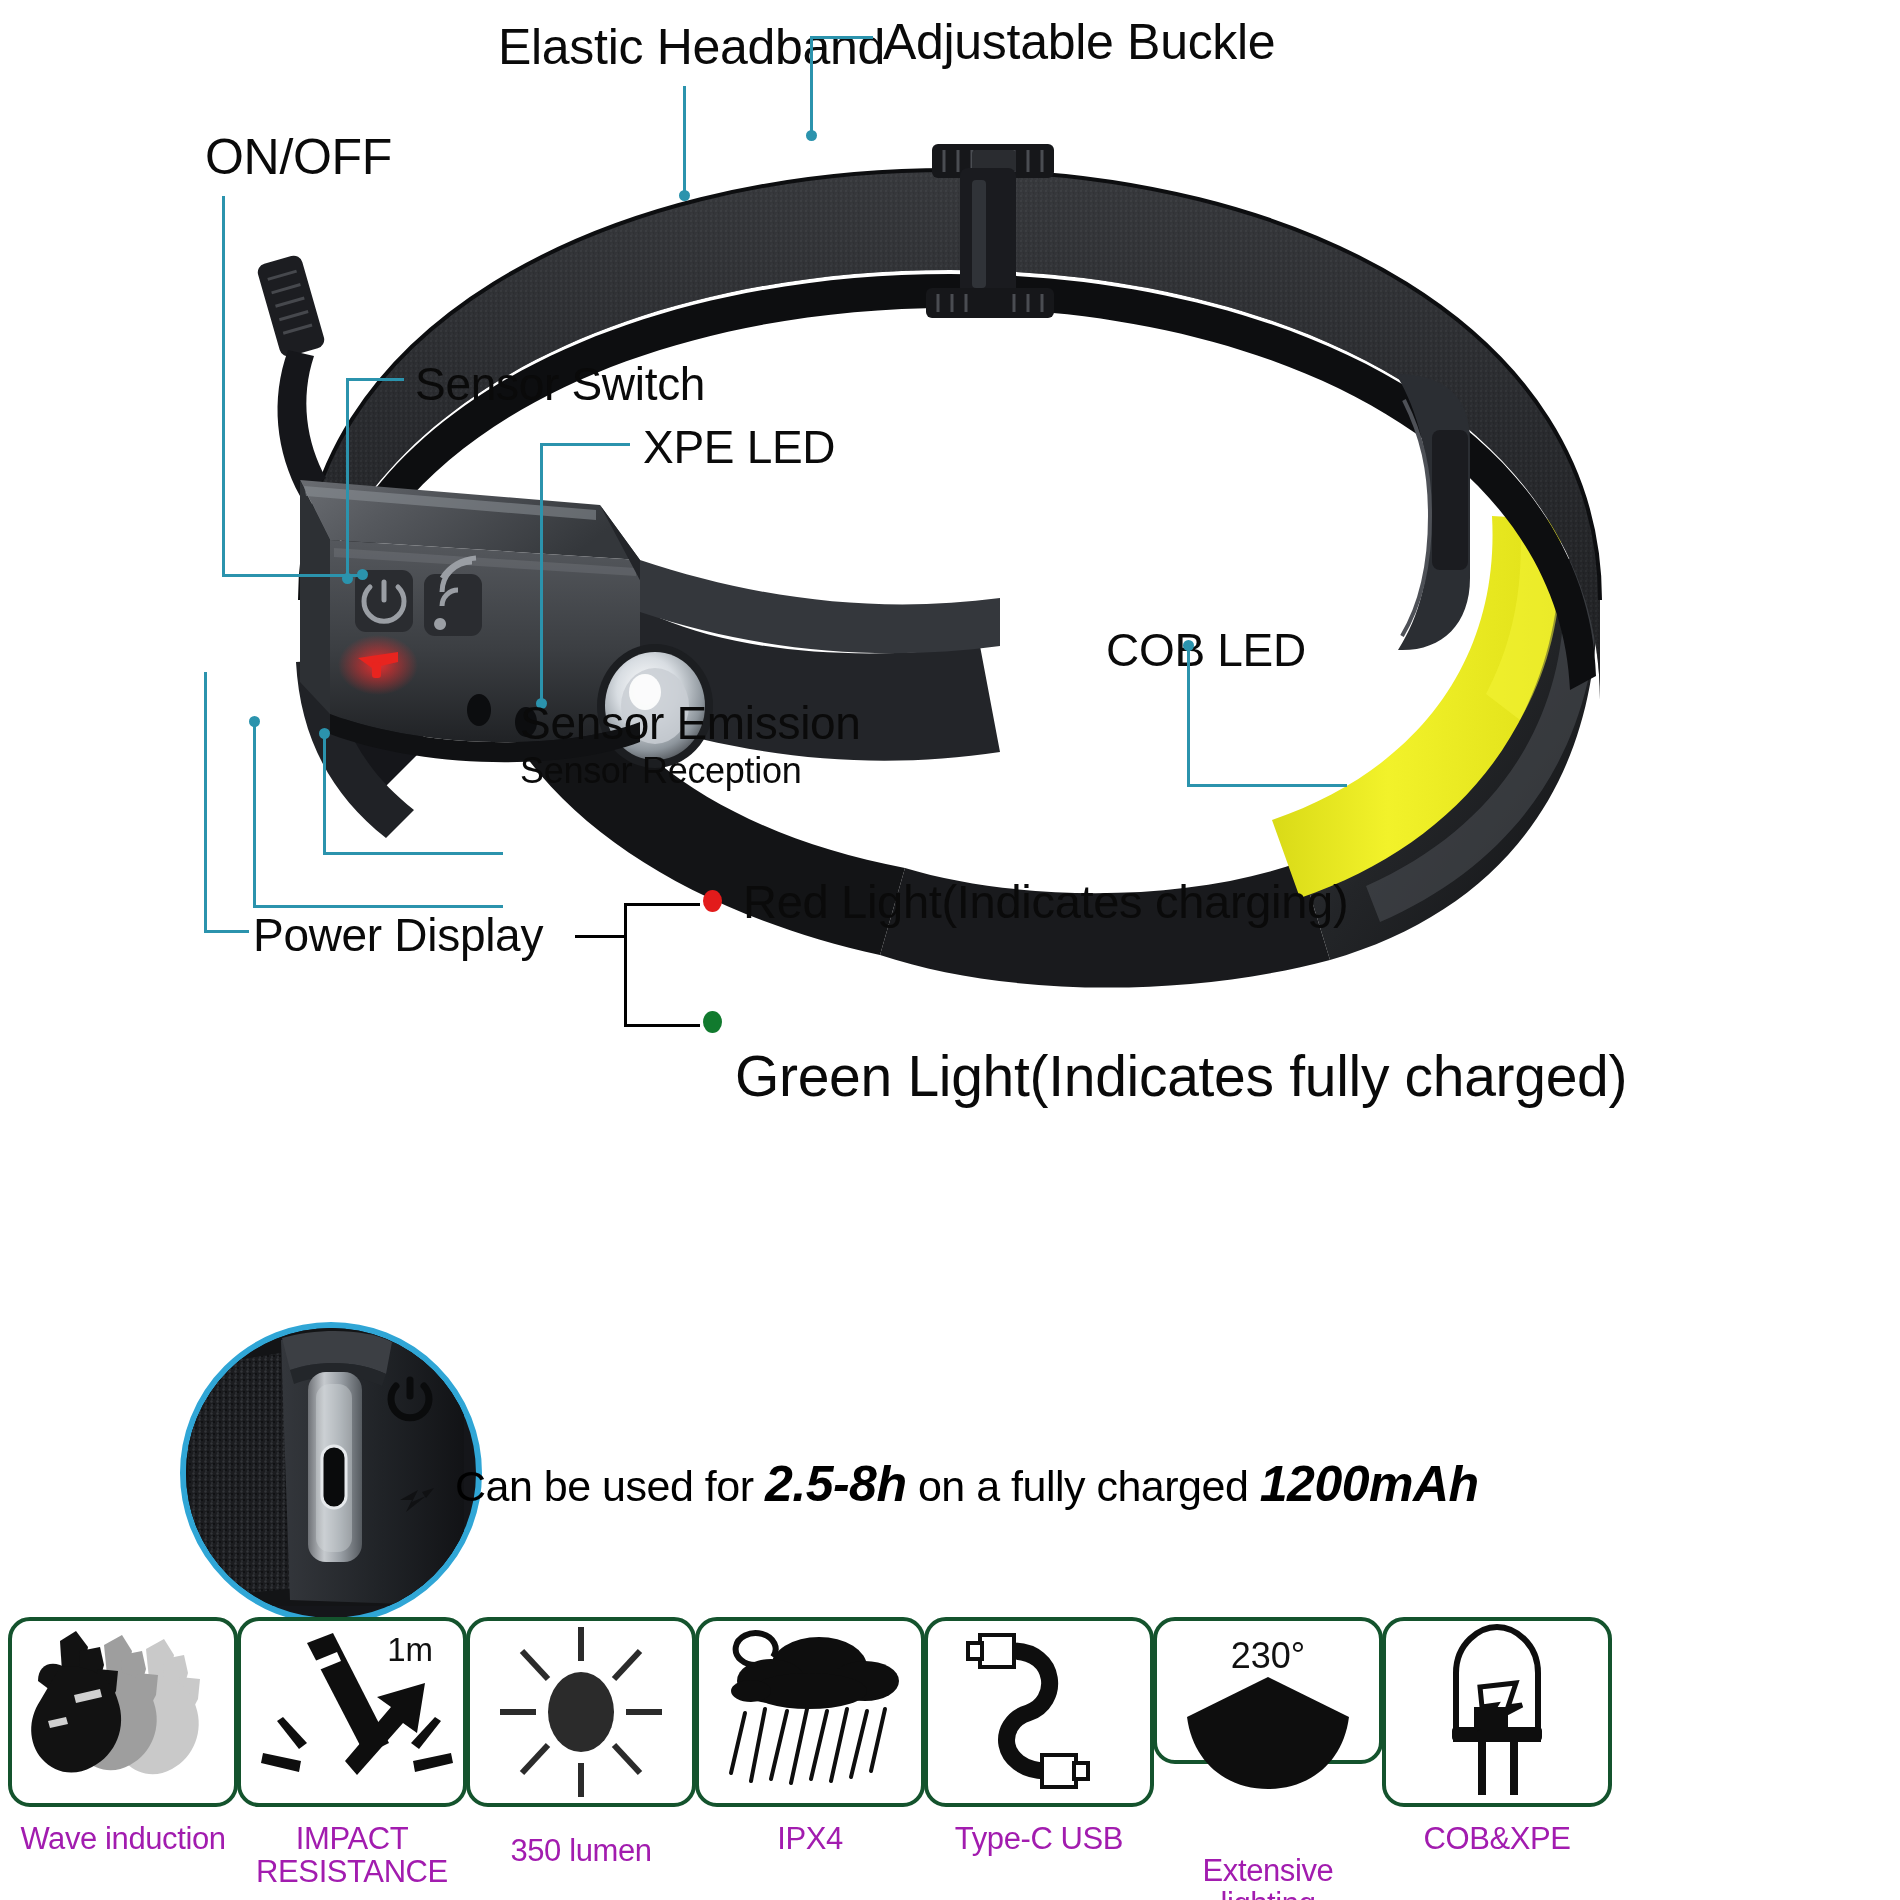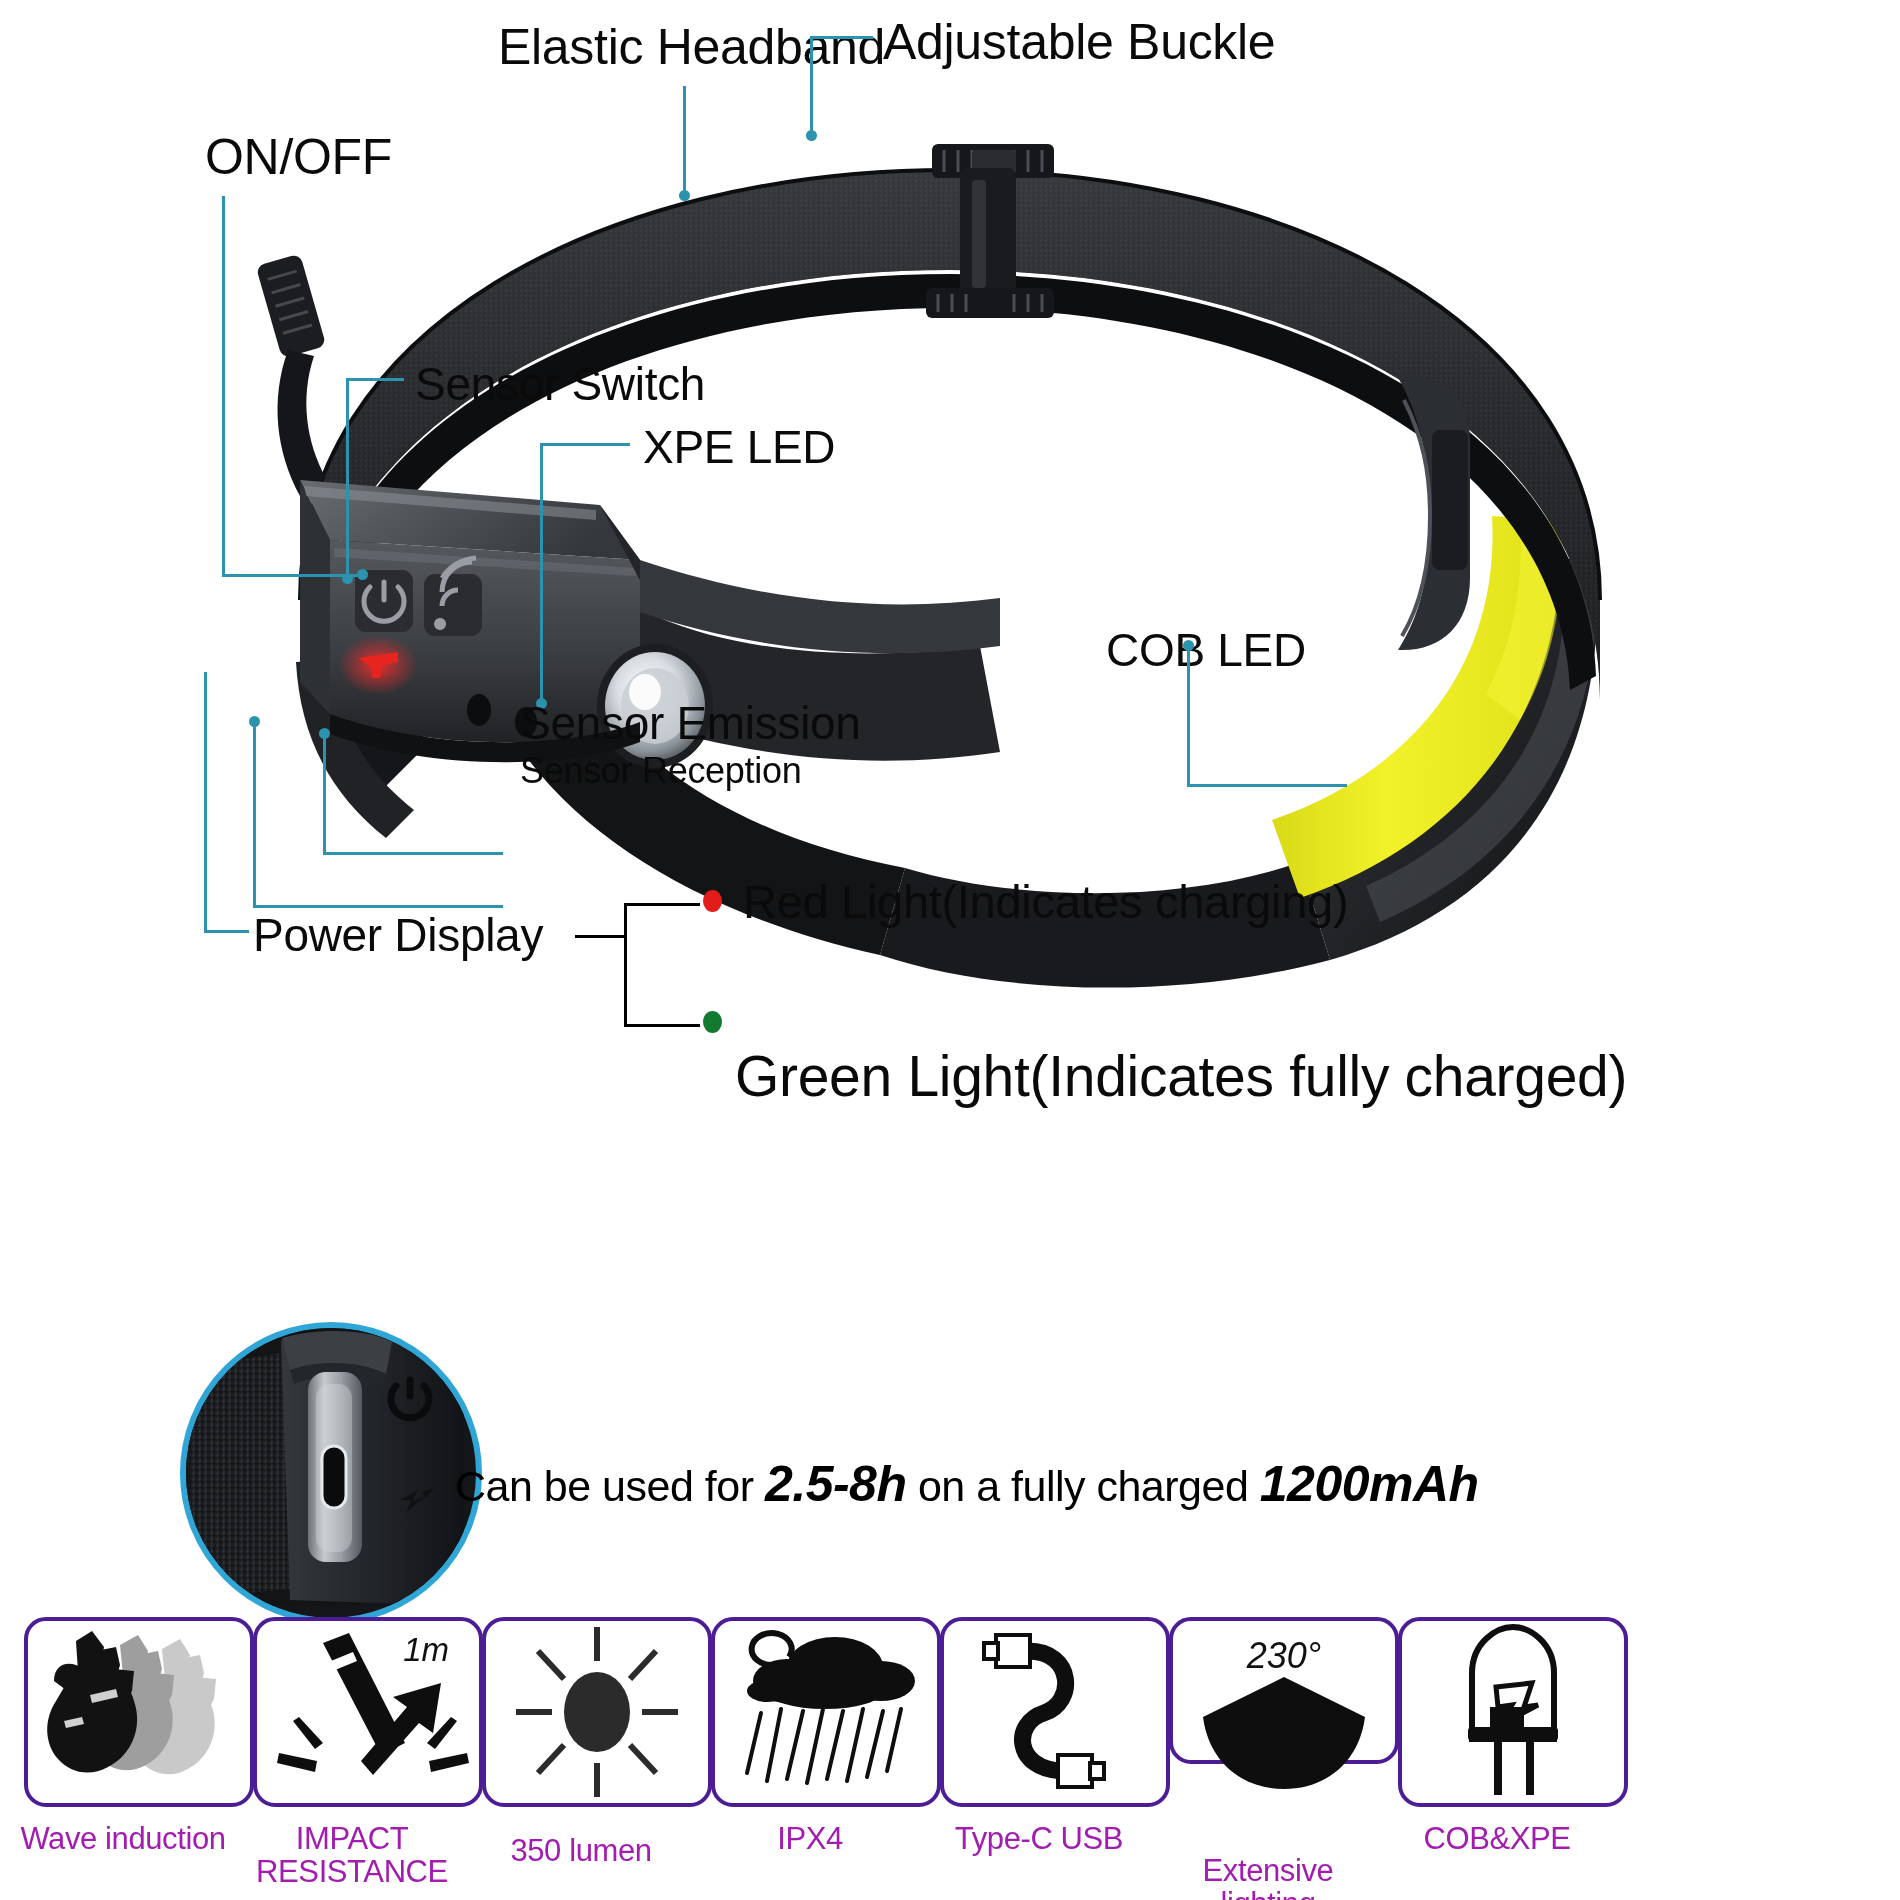--- a/index.html
+++ b/index.html
@@ -34,22 +34,22 @@
 
   
   .tc-title{position:absolute;left:455px;top:1382px;font-size:47px;font-weight:bold;
             letter-spacing:-0.5px;}
   .tc-sub{position:absolute;left:455px;top:1455px;font-size:43px;letter-spacing:-0.5px;}
   .tc-sub b{font-weight:bold;font-style:italic;font-size:50px;}
 
   
   .iconrow{position:absolute;left:0;top:1617px;width:1900px;height:283px;}
   .cell{position:absolute;top:0;}
-  .box{position:absolute;left:16px;top:0;border:4px solid #4c1d95;border-radius:22px;
-       background:#fff;box-sizing:border-box;font-style:italic;}
+  .box{position:absolute;left:0;top:0;border:4px solid #14532d;border-radius:22px;
+       background:#fff;box-sizing:border-box;}
   .cap{position:absolute;width:100%;text-align:center;font-size:31px;
        color:#a21caf;line-height:1.08;letter-spacing:-0.4px;}
 </style>
 </head>
 <body>
 
 <div class="stage">
 
   <svg class="prod" width="1900" height="1160" viewBox="0 0 1900 1160">
     <defs>

